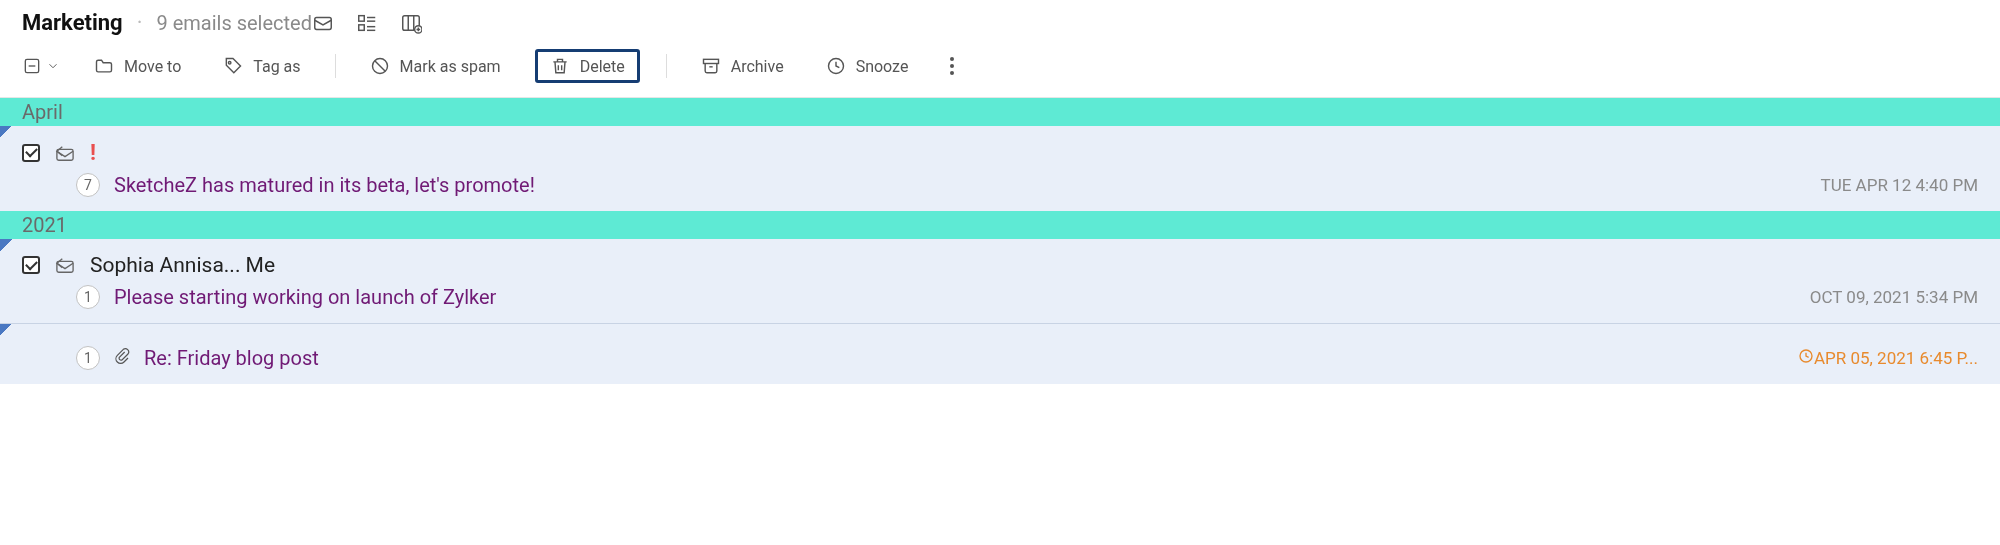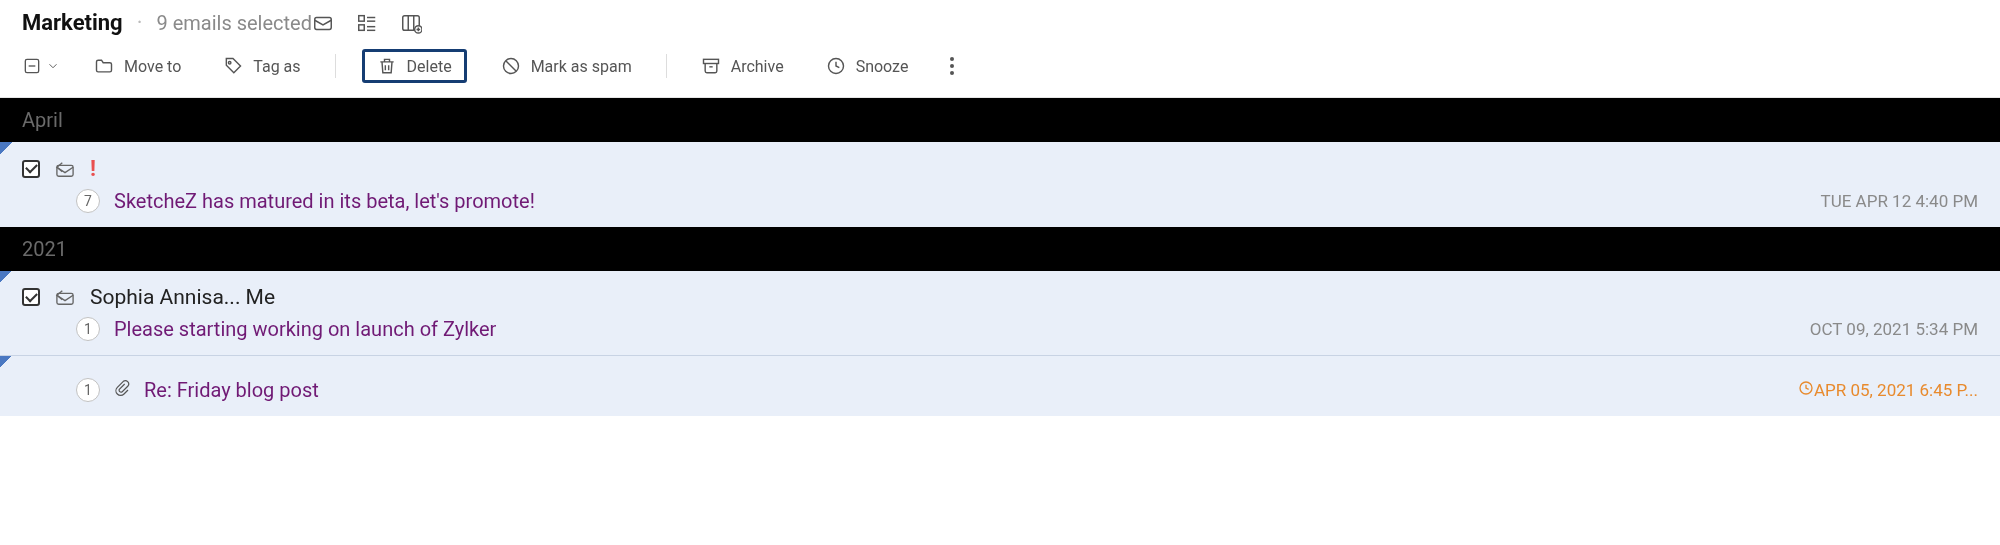--- a/index.html
+++ b/index.html
@@ -16,21 +16,21 @@
     .toolbar { display: flex; align-items: center; gap: 26px; padding: 8px 22px 14px 22px; border-bottom: 1px solid #e6e6e6; }
     .toolbar-left-icon { display: flex; align-items: center; gap: 4px; cursor: pointer; }
     .toolbar-left-icon svg { width: 20px; height: 20px; stroke: #555; fill: none; stroke-width: 1.6; }
     .toolbar-btn { display: flex; align-items: center; gap: 10px; color: #555; cursor: pointer; font-size: 16px; padding: 4px 8px; border-radius: 3px; }
     .toolbar-btn svg { width: 20px; height: 20px; stroke: #555; fill: none; stroke-width: 1.7; }
     .toolbar-btn.highlighted { border: 3px solid #153d73; padding: 4px 12px; border-radius: 3px; }
     .toolbar-div { width: 1px; height: 24px; background: #ddd; }
     .more-btn { display: flex; flex-direction: column; gap: 3px; align-items: center; justify-content: center; width: 20px; height: 20px; cursor: pointer; }
     .more-dot { width: 4px; height: 4px; border-radius: 50%; background: #555; }
 
-    .group-header { background: #000000; color: #6a6a6a; font-size: 20px; padding: 10px 22px; }
+    .group-header { background: #5eead4; color: #6a6a6a; font-size: 20px; padding: 2px 22px; }
 
     .email-row { position: relative; padding: 14px 22px 14px 22px; background: #e9eff9; }
     .email-row + .email-row { border-top: 1px solid #c8d3e4; }
     .email-row::before { content: ""; position: absolute; top: 0; left: 0; width: 12px; height: 12px; background: linear-gradient(135deg, #4a78c2 50%, transparent 50%); }
     .email-top { display: flex; align-items: center; gap: 14px; }
     .checkbox { width: 18px; height: 18px; border: 2px solid #333; border-radius: 3px; display: flex; align-items: center; justify-content: center; cursor: pointer; background: #fff; }
     .checkbox.checked::after { content: ""; width: 5px; height: 9px; border: solid #333; border-width: 0 2px 2px 0; transform: rotate(45deg) translate(-1px,-1px); }
     .mail-icon { width: 22px; height: 18px; display: flex; align-items: center; justify-content: center; }
     .mail-icon svg { width: 22px; height: 18px; stroke: #666; fill: none; stroke-width: 1.5; }
     .priority-icon { color: #e94f4f; font-weight: 700; font-size: 22px; }
@@ -104,33 +104,33 @@
   <div class="toolbar-btn">
     <svg viewBox="0 0 24 24">
         <path d="M12 3l9 9-8 8-9-9V3h8z"></path>
         <circle cx="8" cy="8" r="1.5"></circle>
       </svg>
     <span>Tag as</span>
   </div>
 
   <div class="toolbar-div"></div>
 
-  <div class="toolbar-btn highlighted">
-    <svg viewBox="0 0 24 24">
-        <path d="M4 7h16M9 7V4h6v3M6 7l1 13h10l1-13M10 11v6M14 11v6"></path>
-      </svg>
-    <span>Delete</span>
-  </div>
-
   <div class="toolbar-btn">
     <svg viewBox="0 0 24 24">
         <circle cx="12" cy="12" r="9"></circle>
         <line x1="6" y1="6" x2="18" y2="18"></line>
       </svg>
     <span>Mark as spam</span>
+  </div>
+
+  <div class="toolbar-btn highlighted">
+    <svg viewBox="0 0 24 24">
+        <path d="M4 7h16M9 7V4h6v3M6 7l1 13h10l1-13M10 11v6M14 11v6"></path>
+      </svg>
+    <span>Delete</span>
   </div>
 
   <div class="toolbar-div"></div>
 
   <div class="toolbar-btn">
     <svg viewBox="0 0 24 24">
         <rect x="3" y="4" width="18" height="5"></rect>
         <path d="M5 9v9a2 2 0 002 2h10a2 2 0 002-2V9"></path>
         <line x1="10" y1="13" x2="14" y2="13"></line>
       </svg>

